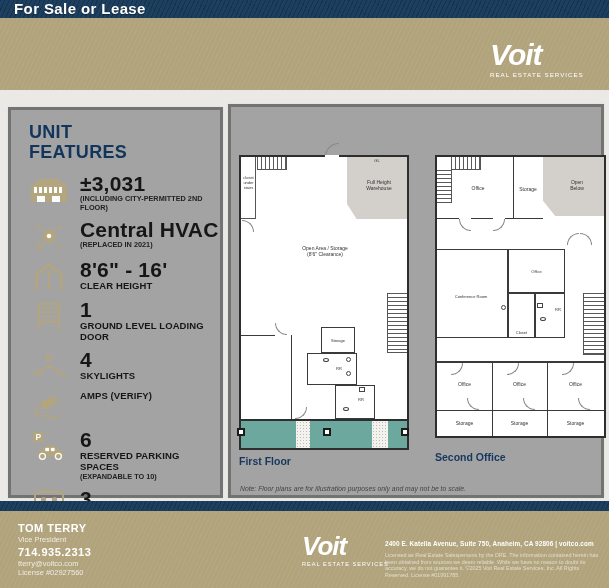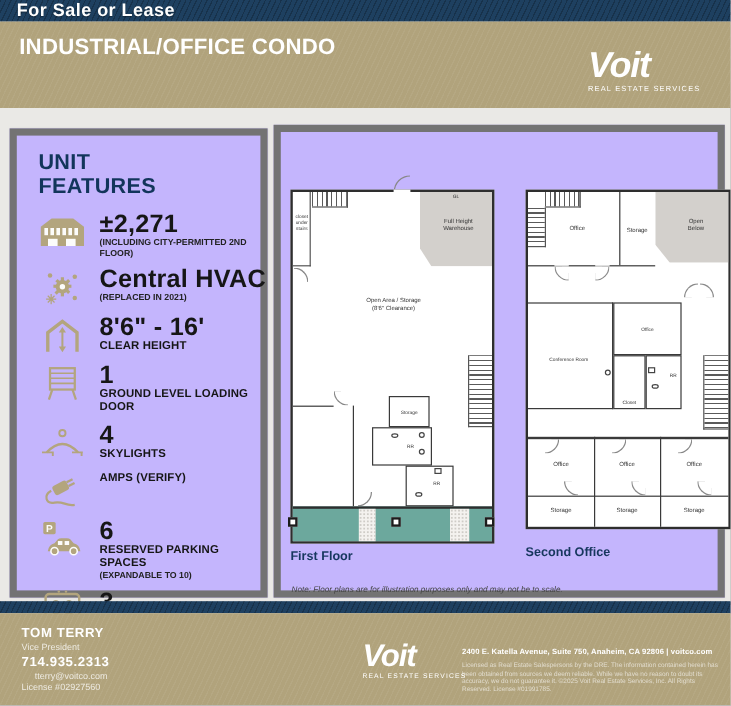--- a/index.html
+++ b/index.html
@@ -15,21 +15,21 @@
     background-image:repeating-linear-gradient(115deg, rgba(255,255,255,.05) 0 1px, transparent 1px 4px); }
   .hdr-title { position:absolute; left:16px; top:11px; color:#fff; font-weight:bold; font-size:18.5px; line-height:19.5px; letter-spacing:.2px; }
   .brand { color:#fff; }
   .brand .nm { font-style:italic; font-weight:bold; letter-spacing:-1px; }
   .brand .tg { letter-spacing:1px; white-space:nowrap; }
   .hdr-brand { position:absolute; left:490px; top:22px; }
   .hdr-brand .nm { font-size:30px; line-height:30px; }
   .hdr-brand .tg { font-size:6.2px; margin-top:1px; }
 
   
-  .panel { position:absolute; background:#c4b5fd; border:6px solid #737373; box-shadow:0 0 2px rgba(0,0,0,.06); }
+  .panel { position:absolute; background:#a3a3a3; border:3px solid #737373; box-shadow:0 0 2px rgba(0,0,0,.06); }
   .sidebar { left:8px; top:107px; width:215px; height:391px; padding:10px 4px 0 10px; }
   .mainpanel { left:228px; top:104px; width:376px; height:394px; }
 
   
   .sb-head { color:#12355b; font-weight:bold; font-size:18px; line-height:20px; letter-spacing:.3px; margin:2px 0 12px 8px; }
   .feat { display:flex; align-items:flex-start; margin:0 0 8px 4px; }
   .feat-icon { width:48px; height:32px; flex:none; display:flex; align-items:center; justify-content:center; }
   .feat-text { padding-left:7px; color:#161616; }
   .feat-value { font-size:21px; font-weight:bold; line-height:20px; letter-spacing:.2px; white-space:nowrap; }
   .feat-label { font-size:9.5px; font-weight:bold; line-height:11px; letter-spacing:.1px; }
@@ -62,39 +62,38 @@
   .plannote { position:absolute; left:9px; top:378px; font-size:6.8px; font-style:italic; color:#444; }
 
   
   .foot-stripe { position:absolute; left:0; top:501px; width:609px; height:10px; background:#1e4060;
     background-image:repeating-linear-gradient(115deg, rgba(0,0,0,.22) 0 1px, transparent 1px 4px); }
   .footer { position:absolute; left:0; top:511px; width:609px; height:77px; background:#b1a37c;
     background-image:repeating-linear-gradient(115deg, rgba(255,255,255,.05) 0 1px, transparent 1px 4px); color:#fff; }
   .ft-name { position:absolute; left:18px; top:11px; font-size:11px; font-weight:bold; letter-spacing:.5px; }
   .ft-title { position:absolute; left:18px; top:24px; font-size:7.5px; color:rgba(255,255,255,.78); }
   .ft-phone { position:absolute; left:18px; top:35px; font-size:11px; font-weight:bold; letter-spacing:.5px; }
-  .ft-email { position:absolute; left:18px; top:48px; font-size:7.5px; color:rgba(255,255,255,.78);margin-left:11px; }
+  .ft-email { position:absolute; left:18px; top:48px; font-size:7.5px; color:rgba(255,255,255,.78); }
   .ft-lic { position:absolute; left:18px; top:57px; font-size:7.5px; color:rgba(255,255,255,.78); }
   .ft-brand { position:absolute; left:302px; top:22px; }
   .ft-brand .nm { font-size:26px; line-height:26px; }
   .ft-brand .tg { font-size:5.6px; margin-top:2px; }
   .ft-addr { position:absolute; left:385px; top:29px; font-size:6.4px; font-weight:bold; letter-spacing:.1px; }
   .ft-disc { position:absolute; left:385px; top:41px; width:216px; font-size:5.4px; line-height:6.6px; color:rgba(255,255,255,.62); }
 </style>
 </head>
 <body>
 
 <div class="page">
 
   <div class="band-top">
     <div class="t">For Sale or Lease</div>
   </div>
   <div class="band-tan">
     <div class="hdr-title">
-      <div>INDUSTRIAL/OFFICE CONDO</div>
     </div>
     <div class="brand hdr-brand">
       <div class="nm">Voit</div>
       <div class="tg">REAL ESTATE SERVICES</div>
     </div>
   </div>
 
   <div class="panel sidebar">
     <div class="sb-head">
       <div>UNIT</div>
@@ -111,21 +110,21 @@
             <rect x="14" y="11" width="3" height="6"></rect>
               <rect x="19" y="11" width="3" height="6"></rect>
             <rect x="24" y="11" width="3" height="6"></rect>
               <rect x="29" y="11" width="3" height="6"></rect>
             <rect x="7" y="20" width="8" height="6"></rect>
               <rect x="22" y="20" width="8" height="6"></rect>
           </g>
         </svg>
       </div>
       <div class="feat-text">
-        <div class="feat-value">±2,271</div>
+        <div class="feat-value">±3,031</div>
         <div class="feat-note">(INCLUDING CITY-PERMITTED 2ND FLOOR)</div>
       </div>
     </div>
 
     <div class="feat">
       <div class="feat-icon">
         <svg width="30" height="30" viewBox="0 0 32 32">
           <g fill="#b3a57e">
             <g>
               <rect x="14.6" y="7.5" width="2.8" height="4.5"></rect>

